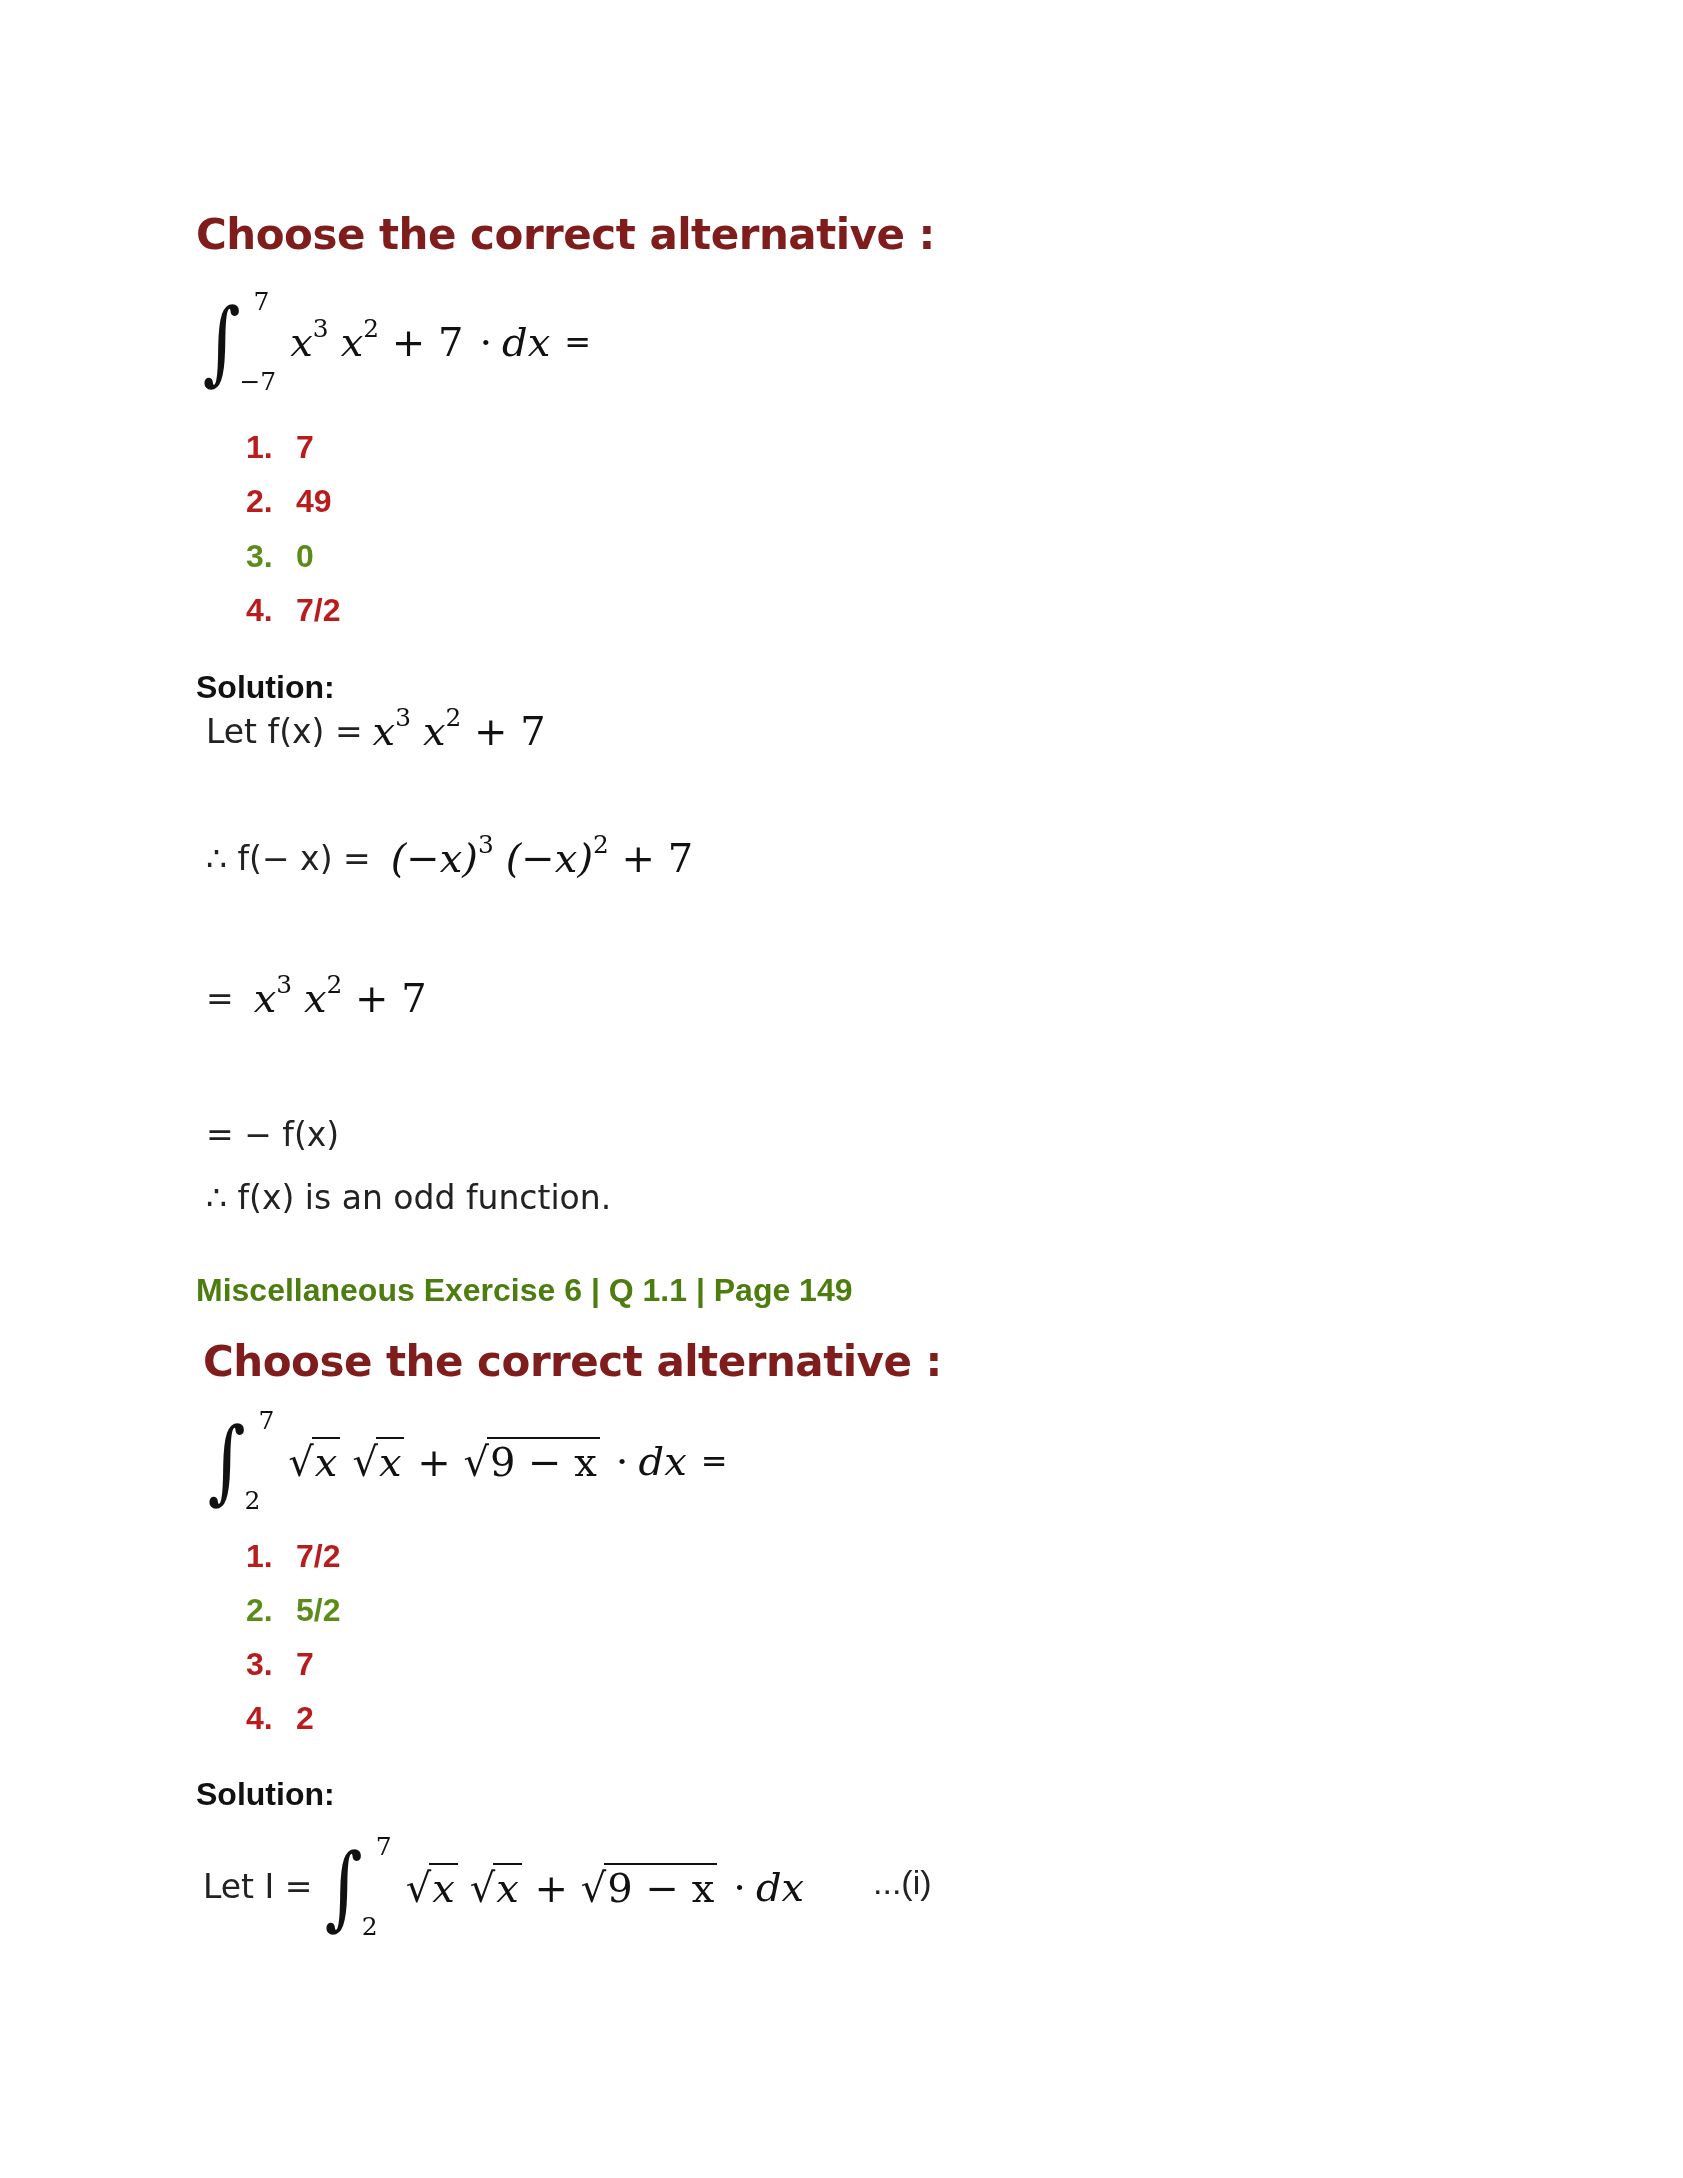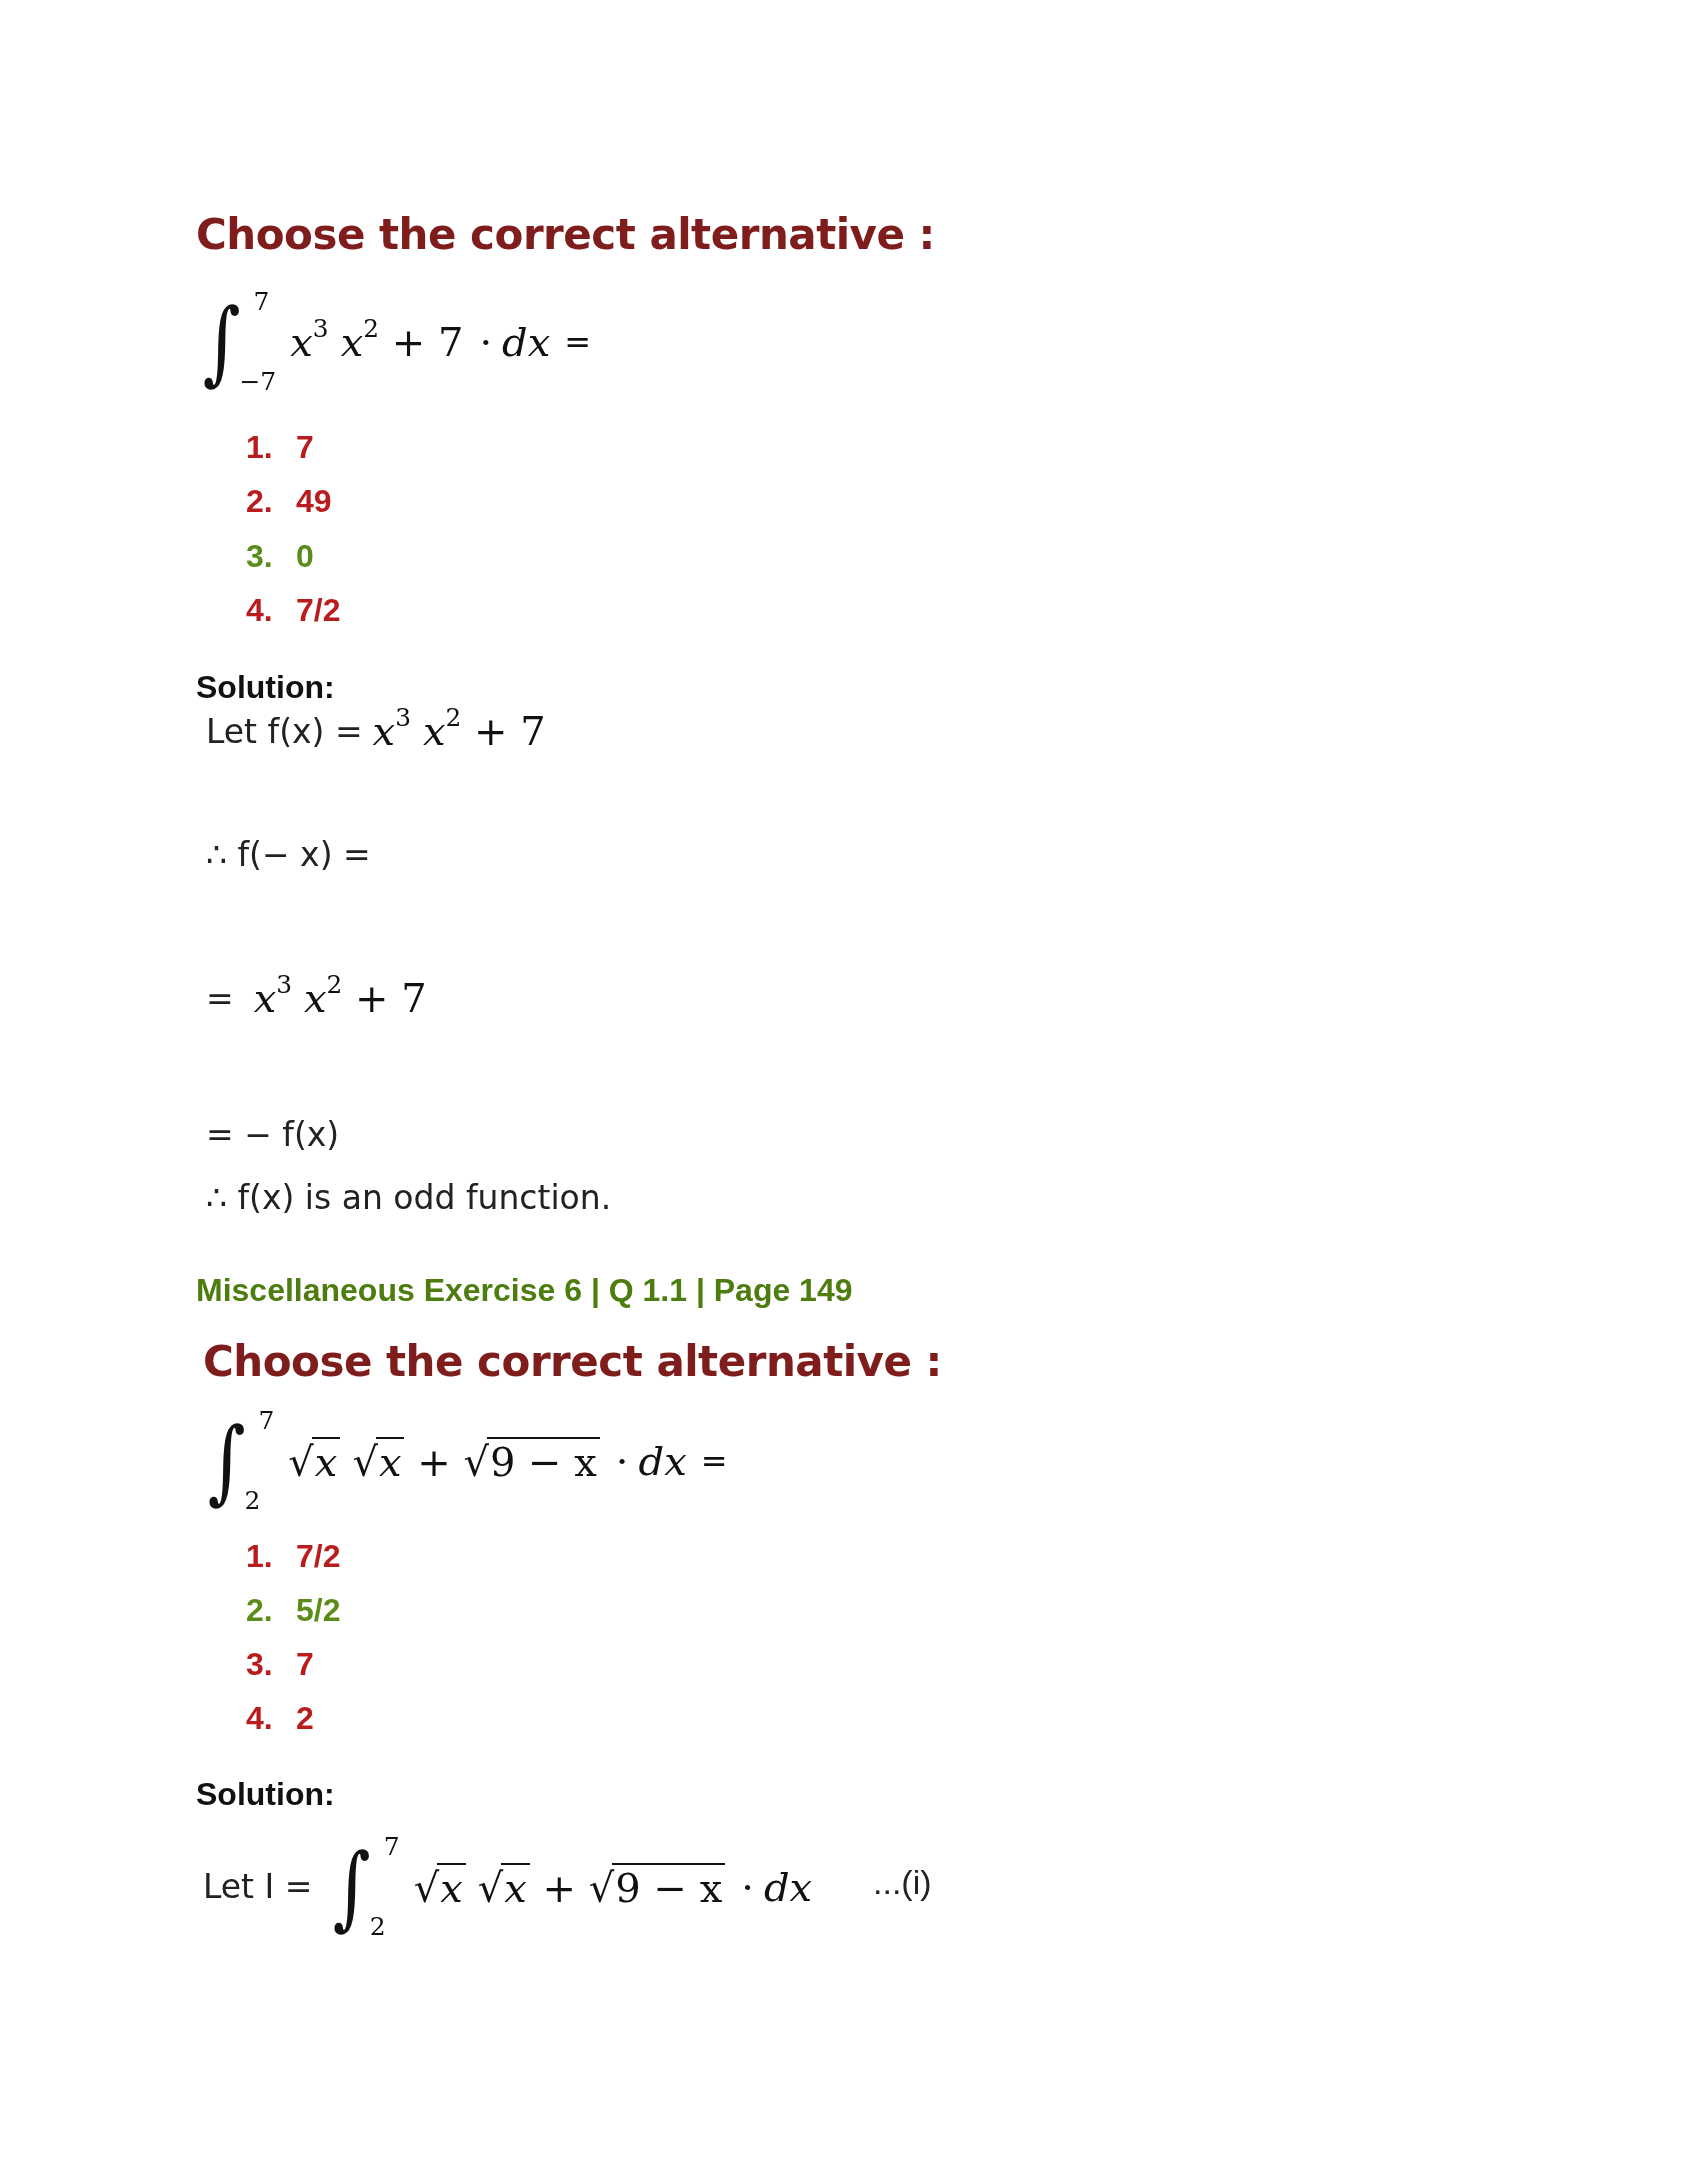--- a/index.html
+++ b/index.html
@@ -63,20 +63,25 @@
   <span class="txt" style="margin-right:4px;">Let f(x) =</span>
   <span class="frac math">
     <span class="n"><span class="mi">x</span><sup>3</sup></span>
     <span class="bar"></span>
     <span class="d"><span class="mi">x</span><sup>2</sup> <span>+ 7</span></span>
   </span>
 </div>
 
 <div class="abs row" style="left:206px; top:835px;">
   <span class="txt" style="margin-right:14px;">∴ f(− x) =</span>
+  <span class="frac math">
+    <span class="n"><span class="mi">(−x)</span><sup>3</sup></span>
+    <span class="bar"></span>
+    <span class="d"><span class="mi">(−x)</span><sup>2</sup> <span>+ 7</span></span>
+  </span>
 </div>
 
 <div class="abs row" style="left:206px; top:975px;">
   <span class="txt" style="margin-right:14px;">=</span>
   <span class="frac math">
     <span class="n"><span class="mi">x</span><sup>3</sup></span>
     <span class="bar"></span>
     <span class="d"><span class="mi">x</span><sup>2</sup> <span>+ 7</span></span>
   </span>
 </div>
@@ -120,21 +125,21 @@
 </div>
 
 <div class="abs opt" style="left:246px; top:1538px;"><span class="num">1.</span><span>7/2</span></div>
 <div class="abs opt correct" style="left:246px; top:1592px;"><span class="num">2.</span><span>5/2</span></div>
 <div class="abs opt" style="left:246px; top:1646px;"><span class="num">3.</span><span>7</span></div>
 <div class="abs opt" style="left:246px; top:1700px;"><span class="num">4.</span><span>2</span></div>
 
 <div class="abs sol-label" style="left:196px; top:1752px;">Solution:</div>
 
 <div class="abs math row" style="left:203px; top:1832px;">
-  <span class="txt" style="margin-right:16px;">Let I =</span>
+  <span class="txt" style="margin-right:8px;">Let I =</span>
   <span class="int">
     <span class="sign">∫</span>
     <span class="lims">
       <span class="up">7</span>
       <span class="lo">2</span>
     </span>
   </span>
   <span class="frac">
     <span class="n"><span class="sqrt">
           <span class="rad">√</span>

